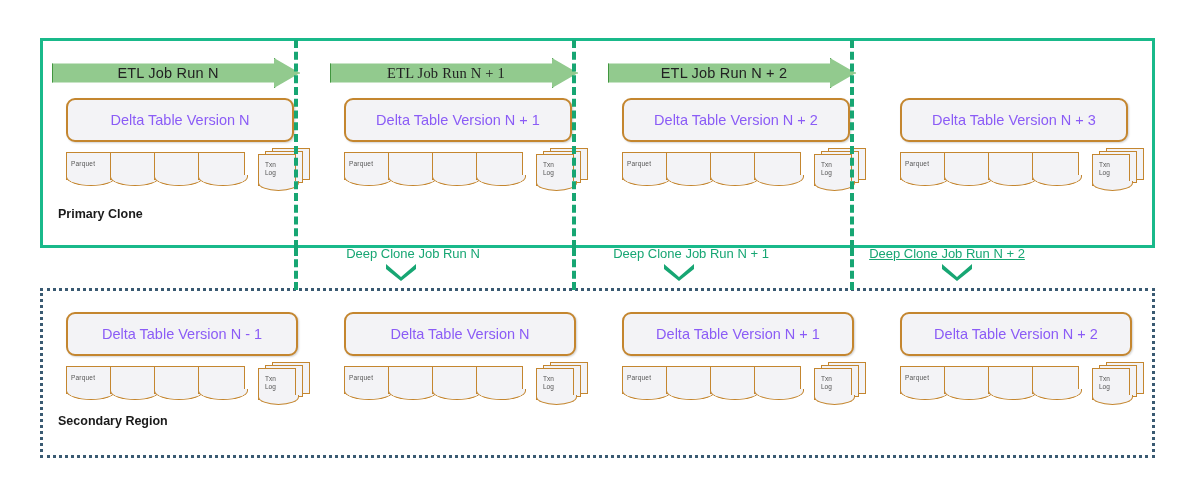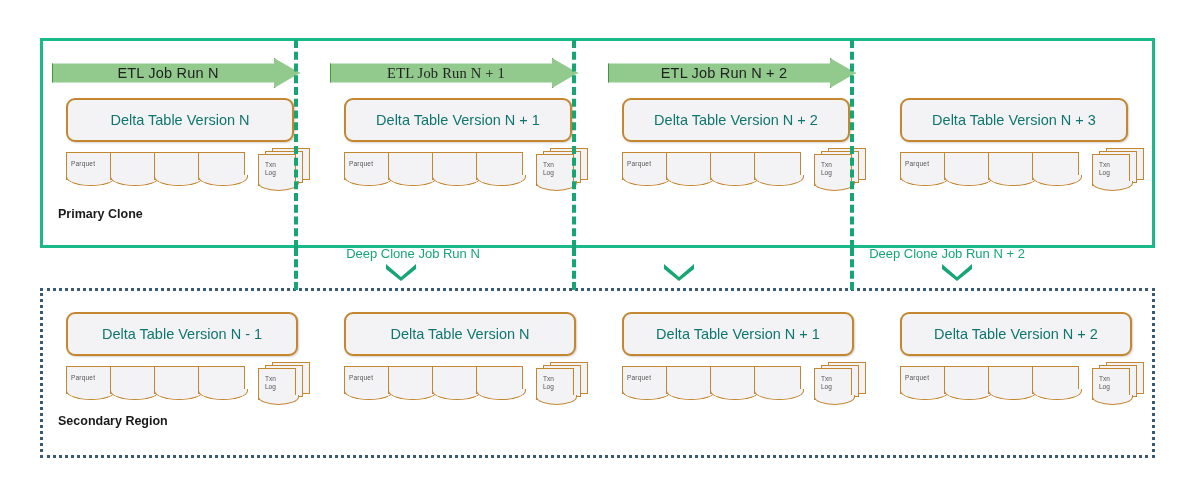--- a/index.html
+++ b/index.html
@@ -43,21 +43,21 @@
   .etl-arrow.wide{
     clip-path:polygon(0 18%,calc(100% - 42px) 18%,calc(100% - 42px) 0,100% 50%,calc(100% - 42px) 100%,calc(100% - 42px) 82%,0 82%);
   }
   .etl-label{transform:translateX(-8px);}
 
   
   .delta-box{
     position:absolute;left:14px;top:60px;width:228px;height:44px;
     background:#f3f3f6;border:2.5px solid #c4862f;border-radius:9px;
     display:flex;align-items:center;justify-content:center;
-    font-size:14.5px;color:#0f766e;box-sizing:border-box;
+    font-size:14.5px;color:#8b5cf6;box-sizing:border-box;
     box-shadow:1px 1px 2px rgba(0,0,0,.18);
   }
 
   
   .files{position:absolute;left:14px;top:114px;width:244px;height:36px;}
   .parquet-stack{position:absolute;left:0;top:0;width:168px;height:34px;}
   .pq{
     position:absolute;top:0;width:47px;height:28px;
     background:#f3f3f6;border:1.6px solid #c4862f;border-top-width:1.6px;
     box-sizing:border-box;
@@ -266,28 +266,29 @@
 
   <div class="clone-group" style="left:296px;">
     <div class="clone-label">Deep Clone Job Run N</div>
     <div class="clone-chevron">
       <svg width="34" height="20" viewBox="0 0 34 20">
           <path d="M2 3 L17 16 L32 3 L32 8 L17 20 L2 8 Z" fill="#17a673"></path>
         </svg>
     </div>
   </div>
   <div class="clone-group" style="left:574px;">
+    <div class="clone-label">Deep Clone Job Run N + 1</div>
     <div class="clone-chevron">
       <svg width="34" height="20" viewBox="0 0 34 20">
           <path d="M2 3 L17 16 L32 3 L32 8 L17 20 L2 8 Z" fill="#17a673"></path>
         </svg>
     </div>
   </div>
   <div class="clone-group" style="left:852px;">
-    <div class="clone-label" style="max-width:178px;">Deep Clone Job Run N + 2</div>
+    <div class="clone-label" style="max-width:178px;text-decoration:underline;">Deep Clone Job Run N + 2</div>
     <div class="clone-chevron">
       <svg width="34" height="20" viewBox="0 0 34 20">
           <path d="M2 3 L17 16 L32 3 L32 8 L17 20 L2 8 Z" fill="#17a673"></path>
         </svg>
     </div>
   </div>
 
   <div class="secondary-frame"></div>
 
   <div class="col-b" style="left:52px;">

